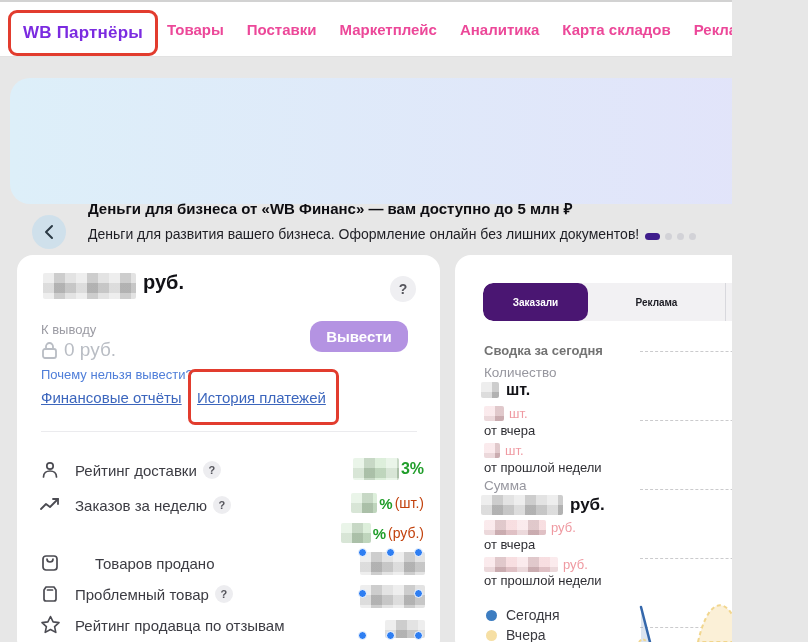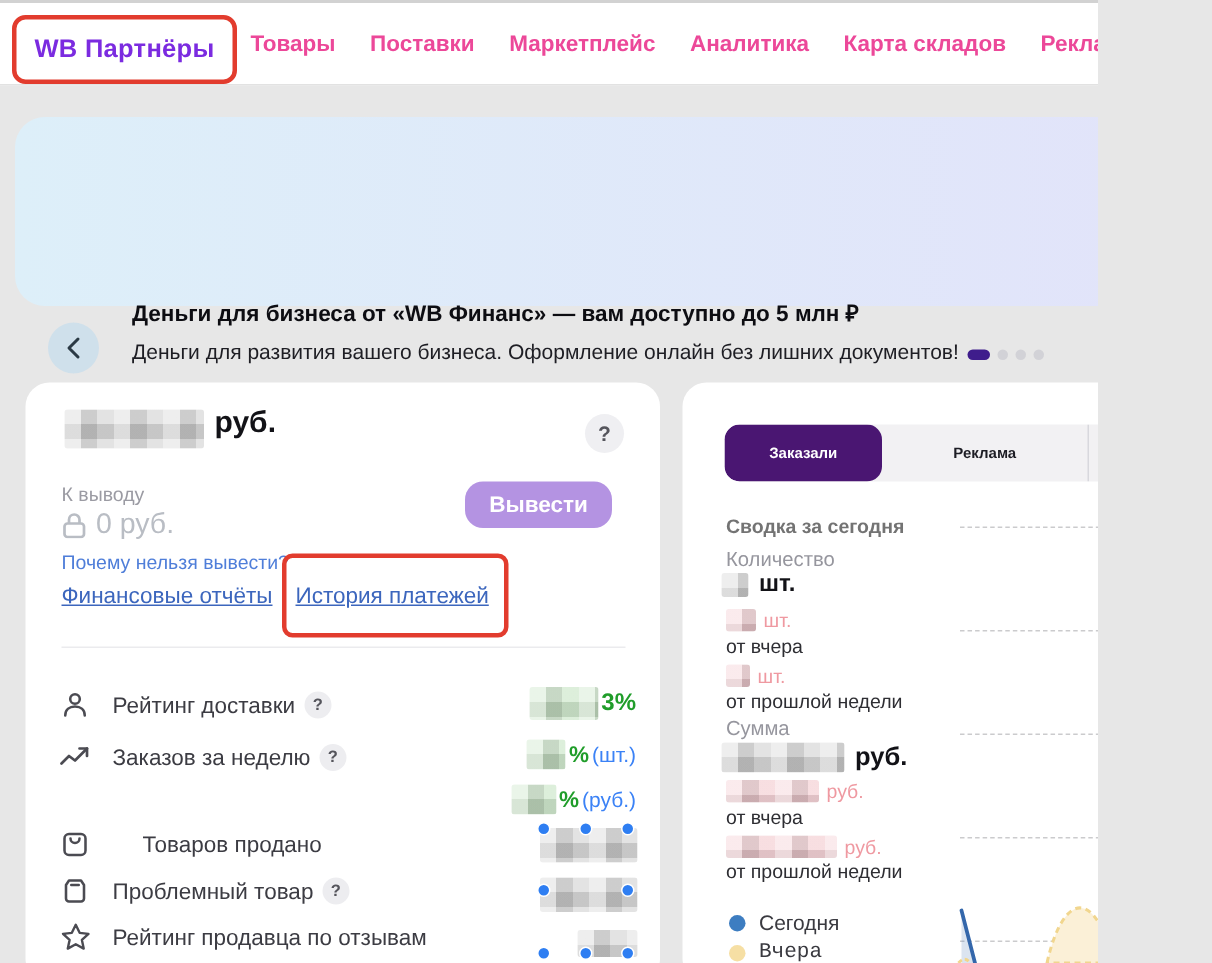--- a/index.html
+++ b/index.html
@@ -63,21 +63,21 @@
   .redbox-hist { left:171px; top:114px; width:151px; height:56px; }
   .divider { position:absolute; left:24px; top:176px; width:376px; height:1px; background:#ebebee; }
 
   .stat-row { position:absolute; left:21px; display:flex; align-items:center; gap:6px; }
   .stat-icon { width:24px; height:24px; display:flex; align-items:center; justify-content:center; margin-right:7px; }
   .stat-label { font-size:15px; color:#3c3c43; }
   .help-badge { width:18px; height:18px; border-radius:50%; background:#ededf0; display:inline-flex;
                 align-items:center; justify-content:center; font-size:11px; font-weight:bold; color:#55555c; cursor:pointer; }
   .stat-val { position:absolute; right:16px; display:flex; align-items:center; gap:2px; }
   .green-txt { color:#209d2a; font-weight:bold; font-size:16px; }
-  .unit-txt { color:#3b82f6; font-size:14px; }
+  .unit-txt { color:#c2410c; font-size:14px; }
   .val-blur { position:absolute; }
   .handle { position:absolute; width:9px; height:9px; border-radius:50%; background:#2e7ef2; border:1px solid #fff; }
 
   
   .tabs { position:absolute; left:28px; top:28px; width:307px; height:38px; background:#f2f1f3;
           border-radius:10px; display:flex; overflow:hidden; }
   .tab { height:100%; display:flex; align-items:center; justify-content:center; font-size:10px;
          font-weight:600; color:#1d1d24; cursor:pointer; }
   .tab-0 { width:105px; background:#4a1672; color:#fff; border-radius:10px; }
   .tab-1 { width:137px; }
@@ -277,21 +277,21 @@
     <div class="delta-row" style="top:302px;">
       <span class="pixblur blur-pink" style="width:74px;height:15px;"></span>
       <span>руб.</span>
     </div>
     <div class="delta-cap" style="top:318px;">от прошлой недели</div>
 
     <div class="legend-item" style="left:31px;top:352px;">
       <span class="legend-dot" style="background:#3d7dc1;"></span>
       <span>Сегодня</span>
     </div>
-    <div class="legend-item" style="left:31px;top:372px;font-family:Liberation Mono, monospace;">
+    <div class="legend-item" style="left:31px;top:372px;">
       <span class="legend-dot" style="background:#f6dfa4;"></span>
       <span>Вчера</span>
     </div>
 
     <div class="gridline" style="top:96px;"></div>
     <div class="gridline" style="top:165px;"></div>
     <div class="gridline" style="top:234px;"></div>
     <div class="gridline" style="top:303px;"></div>
     <div class="gridline" style="top:372px;"></div>
     <div class="vgrid"></div>

